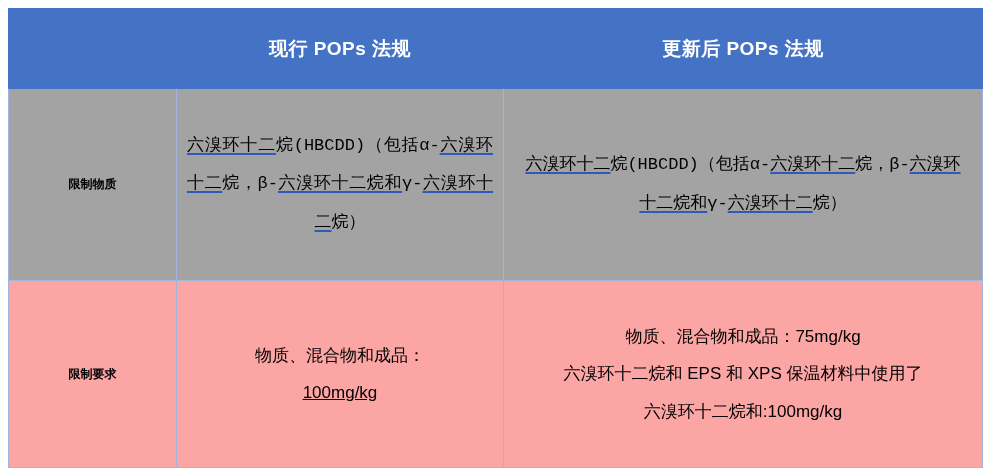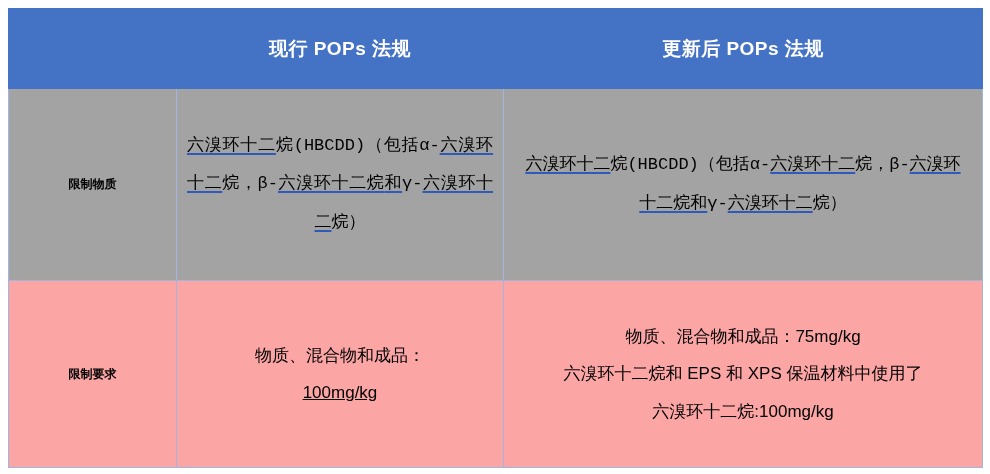--- a/index.html
+++ b/index.html
@@ -166,21 +166,21 @@
           <div class="cell-body">
             <p>物质、混合物和成品：</p>
             <p class="mono-num">100mg/kg</p>
           </div>
         </td>
 
         <td>
           <div class="cell-body">
             <p>物质、混合物和成品：75mg/kg</p>
             <p>六溴环十二烷和 EPS 和 XPS 保温材料中使用了</p>
-            <p>六溴环十二烷:100mg/kg</p>
+            <p>六溴环十二烷和:100mg/kg</p>
           </div>
         </td>
       </tr>
 
     </tbody>
   </table>
 
 </div>
 
 </body></html>

